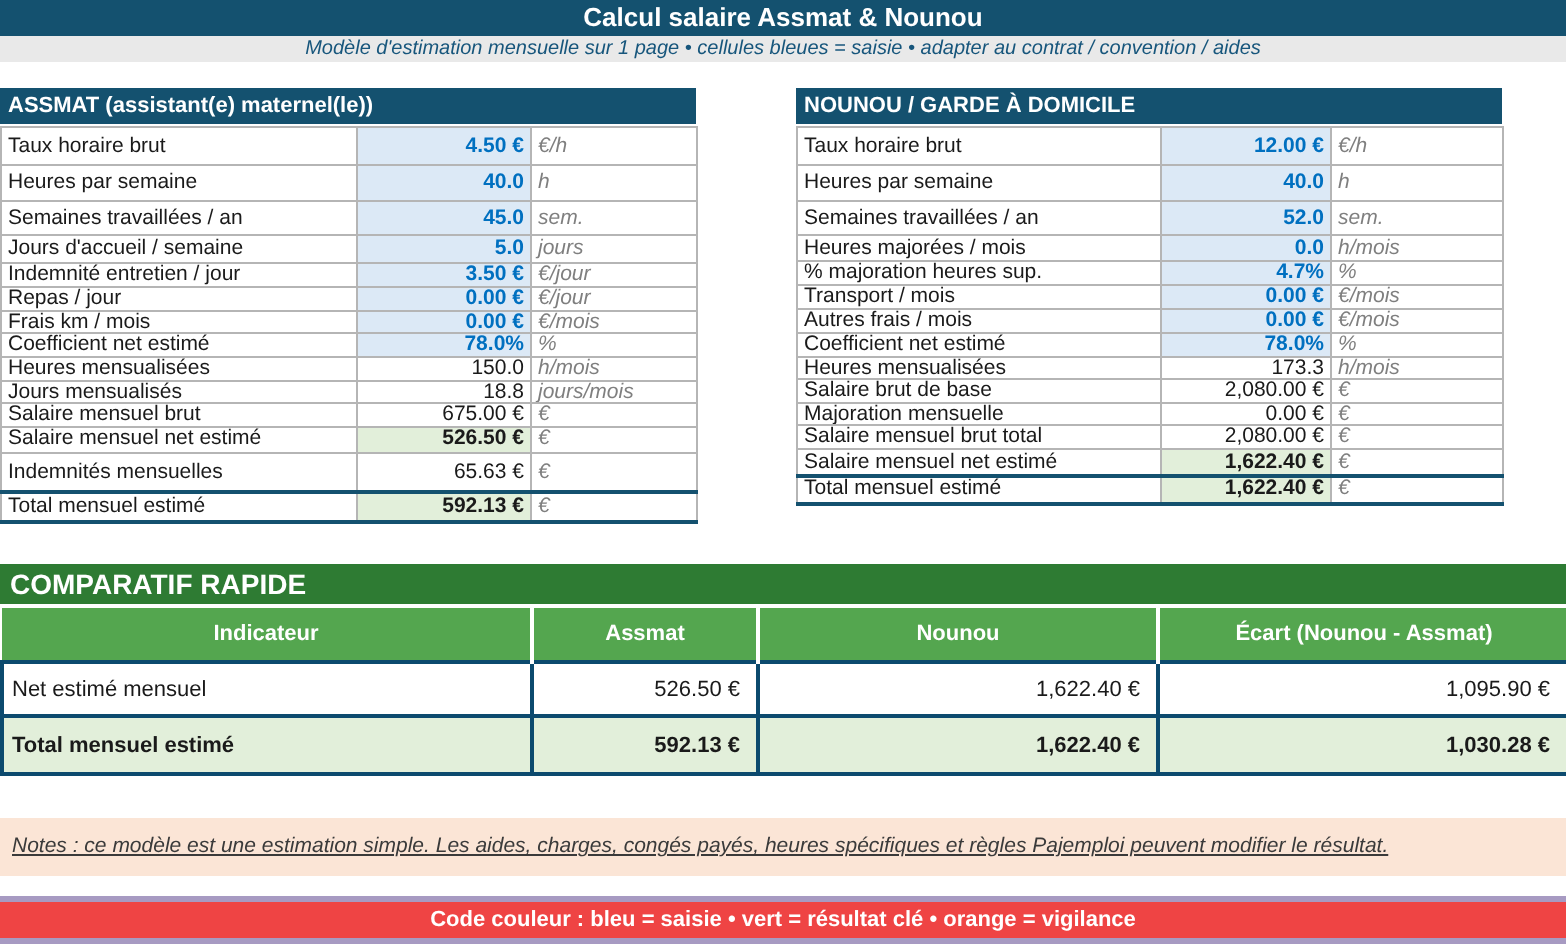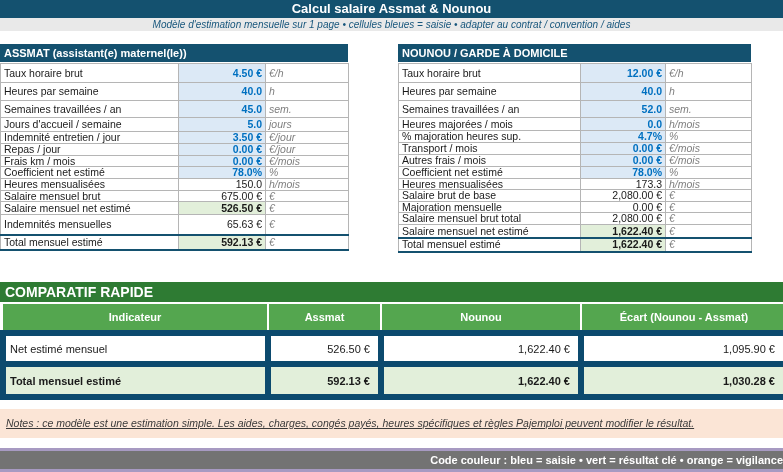--- a/index.html
+++ b/index.html
@@ -43,38 +43,38 @@
     font-size:14px;padding:0 5px;margin-bottom:2px;
   }
   .ctable{border-collapse:collapse;width:100%;table-layout:fixed;}
   .ctable th{
     background:#54A64F;color:#fff;font-weight:bold;font-size:11px;height:26px;
     border:2px solid #fff;border-top:none;border-bottom:none;padding:0;white-space:nowrap;overflow:hidden;
   }
   .ctable th:first-child{border-left:none;}
   .ctable th:last-child{border-right:none;}
   .ctable td{
-    font-size:11px;height:25px;background:#fff;border:6px solid #0c4a6e;
+    font-size:11px;height:25px;background:#fff;border:2px solid #0c4a6e;
     padding:0 8px;white-space:nowrap;overflow:hidden;
   }
   .ctable td.c-ind{text-align:left;padding-left:4px;}
   .ctable td.c-num{text-align:right;}
   .ctable tr.ct-total td{background:#E2EFDA;font-weight:bold;height:27px;}
   
   .notes{
     position:absolute;left:0;top:409px;width:783px;height:29px;background:#FBE5D6;
     color:#3a3a3a;font-style:italic;font-size:10.5px;line-height:29px;padding-left:6px;
     box-sizing:border-box;white-space:nowrap;overflow:hidden;text-decoration:underline;
   }
   .footer{
     position:absolute;left:0;top:448px;width:783px;height:24px;background:#A79AC2;
   }
   .footer-inner{
-    margin:3px 0;height:18px;background:#737373;color:#fff;font-weight:bold;
-    font-size:11px;line-height:18px;text-align:right;
+    margin:3px 0;height:18px;background:#ef4444;color:#fff;font-weight:bold;
+    font-size:11px;line-height:18px;text-align:center;
   }
 </style>
 </head>
 <body>
 
 <div class="page">
 
   <div class="title-bar">
     <span>Calcul salaire Assmat &amp; Nounou</span>
   </div>
@@ -128,20 +128,25 @@
           </tr>
           <tr class="r-input" style="height: 12px;">
             <td class="c-label">Coefficient net estimé</td>
             <td class="c-value v-input">78.0%</td>
             <td class="c-unit">%</td>
           </tr>
           <tr class="r-calc" style="height: 11px;">
             <td class="c-label">Heures mensualisées</td>
             <td class="c-value v-calc">150.0</td>
             <td class="c-unit">h/mois</td>
+          </tr>
+          <tr class="r-calc" style="height: 10px;">
+            <td class="c-label">Jours mensualisés</td>
+            <td class="c-value v-calc">18.8</td>
+            <td class="c-unit">jours/mois</td>
           </tr>
           <tr class="r-calc" style="height: 11px;">
             <td class="c-label">Salaire mensuel brut</td>
             <td class="c-value v-calc">675.00 €</td>
             <td class="c-unit">€</td>
           </tr>
           <tr class="r-result" style="height: 13px;">
             <td class="c-label">Salaire mensuel net estimé</td>
             <td class="c-value v-result">526.50 €</td>
             <td class="c-unit">€</td>

